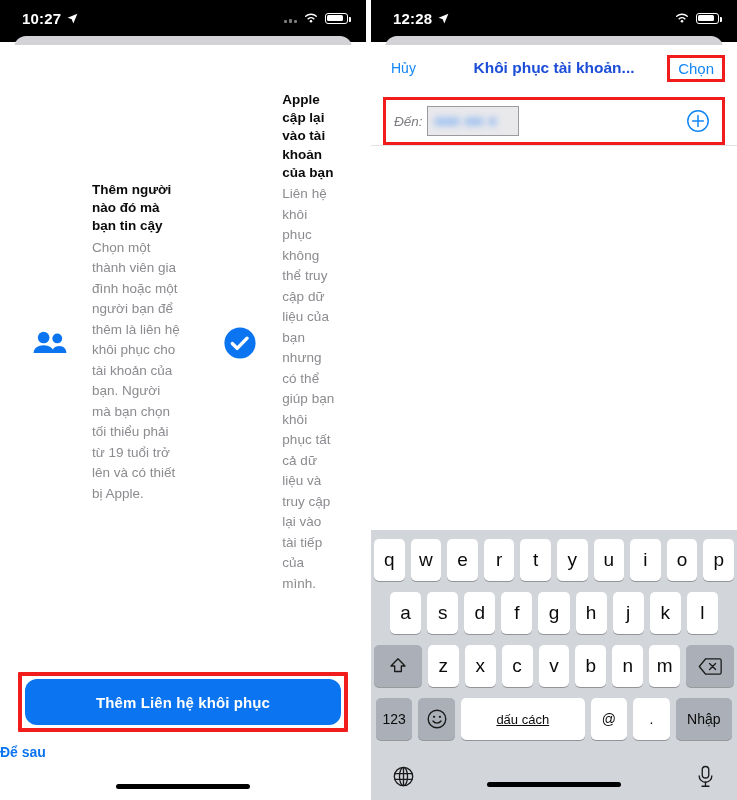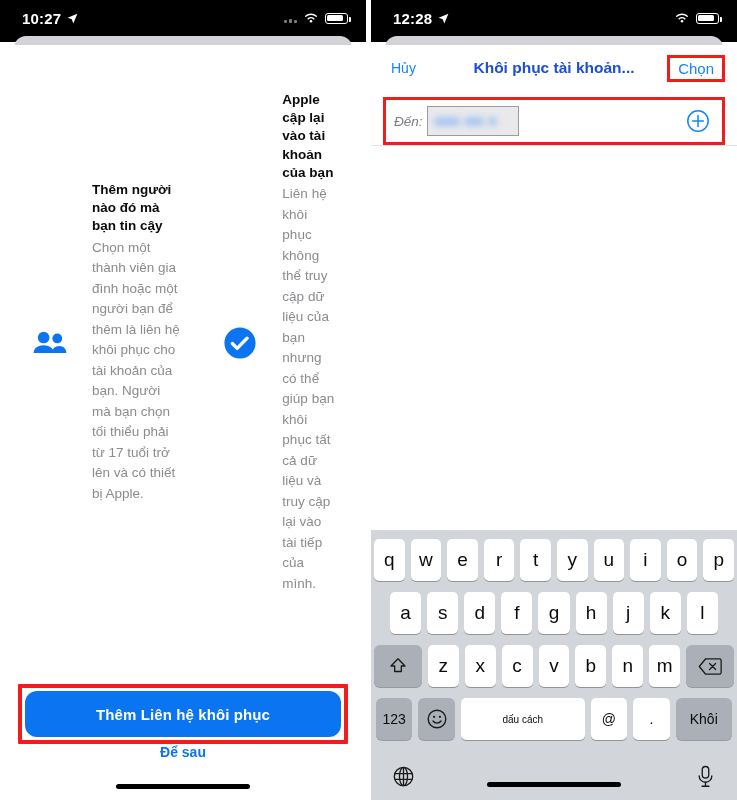--- a/index.html
+++ b/index.html
@@ -56,21 +56,21 @@
 
   .cta-wrap { position:absolute; left:0; right:0; bottom:40px; }
   .cta-hl {
     margin: 0 18px; border:4px solid #f11c1c; border-radius:1px; padding:3px;
   }
   .cta-btn {
     display:flex; align-items:center; justify-content:center;
     height:46px; border-radius:12px; background:#0b74f0; color:#ffffff;
     font-size:15px; font-weight:700; letter-spacing:.1px;
   }
-  .cta-later { text-align:center; color:#0b74f0; font-size:14px; font-weight:700; margin-top:0; }
+  .cta-later { text-align:left; color:#0b74f0; font-size:14px; font-weight:700; margin-top:12px; }
   .home-ind {
     position:absolute; left:50%; transform:translateX(-50%); bottom:11px;
     width:134px; height:5px; border-radius:3px; background:#000000;
   }
 
   
   .navbar {
     position:relative; height:46px; display:flex; align-items:center;
     padding: 0 12px; background:#ffffff;
   }
@@ -104,23 +104,23 @@
     position:absolute; left:0; right:0; bottom:0; height:270px;
     background:#d2d5da; padding: 9px 3px 0 3px; display:flex; flex-direction:column;
   }
   .krow { display:flex; justify-content:center; gap:6px; margin-bottom:11px; }
   .key {
     background:#ffffff; border-radius:5px; height:42px; min-width:29px; flex:1;
     display:flex; align-items:center; justify-content:center;
     font-size:19px; color:#0a0a0a; box-shadow: 0 1px 0 rgba(0,0,0,.30);
   }
   .krow.r2 { padding: 0 16px; }
-  .key.dark { background:#abb0b8; box-shadow: 0 1px 0 rgba(0,0,0,.28); border-radius: 6px; }
+  .key.dark { background:#abb0b8; box-shadow: 0 1px 0 rgba(0,0,0,.28); }
   .key.wide { flex:1.55; }
-  .key.space { flex:3.4; font-size:10px; }
+  .key.space { flex:3.4; font-size:13px;text-decoration:underline; }
   .key.fn { font-size:14px; }
   .krow.r4 { gap:6px; padding: 0 2px; }
   .krow.r5 {
     margin-bottom:0; justify-content:space-between; align-items:center;
     padding: 2px 18px 0 18px; position:relative; flex:1;
   }
   .kb-globe, .kb-mic { color:#1a1a1a; display:flex; align-items:center; }
   .kb-home {
     position:absolute; left:50%; transform:translateX(-50%); bottom:13px;
     width:134px; height:5px; border-radius:3px; background:#000000;
@@ -168,21 +168,21 @@
           <div class="feat-icon">
             <svg width="40" height="28" viewBox="0 0 44 30">
               <circle cx="15" cy="9" r="6.4" fill="#0b74f0"></circle>
               <circle cx="30" cy="10" r="5.4" fill="#0b74f0"></circle>
               <path d="M4 26c0-5.6 5-8.6 11-8.6s11 3 11 8.6z" fill="#0b74f0"></path>
               <path d="M24 26c0-4.6 3.6-7.6 8.2-7.6S40 21.4 40 26z" fill="#0b74f0"></path>
             </svg>
           </div>
           <div class="feat-text">
             <div class="feat-head">Thêm người nào đó mà bạn tin cậy</div>
-            <div class="feat-body">Chọn một thành viên gia đình hoặc một người bạn để thêm là liên hệ khôi phục cho tài khoản của bạn. Người mà bạn chọn tối thiểu phải từ 17 tuổi trở lên và có thiết bị Apple.</div>
+            <div class="feat-body">Chọn một thành viên gia đình hoặc một người bạn để thêm là liên hệ khôi phục cho tài khoản của bạn. Người mà bạn chọn tối thiểu phải từ 19 tuổi trở lên và có thiết bị Apple.</div>
           </div>
         </div>
 
 
         <div class="feature">
           <div class="feat-icon">
             <svg width="34" height="34" viewBox="0 0 24 24">
               <circle cx="12" cy="12" r="11" fill="#0b74f0"></circle>
               <path d="M6.6 12.4l3.4 3.4 7-7.2" stroke="#fff" stroke-width="2.4" fill="none" stroke-linecap="round" stroke-linejoin="round"></path>
             </svg>
@@ -315,21 +315,21 @@
             <svg width="22" height="22" viewBox="0 0 24 24">
               <circle cx="12" cy="12" r="9.6" stroke="#1a1a1a" stroke-width="1.5" fill="none"></circle>
               <circle cx="8.8" cy="9.6" r="1.25" fill="#1a1a1a"></circle>
               <circle cx="15.2" cy="9.6" r="1.25" fill="#1a1a1a"></circle>
               <path d="M7.6 14.2a5.4 5.4 0 008.8 0" stroke="#1a1a1a" stroke-width="1.5" fill="none" stroke-linecap="round"></path>
             </svg>
           </div>
           <div class="key space">dấu cách</div>
           <div class="key fn">@</div>
           <div class="key fn">.</div>
-          <div class="key dark wide fn">Khôi</div>
+          <div class="key dark wide fn">Nhập</div>
         </div>
 
         <div class="krow r5">
           <div class="kb-globe">
             <svg width="23" height="23" viewBox="0 0 24 24">
               <circle cx="12" cy="12" r="9.6" stroke="#1a1a1a" stroke-width="1.4" fill="none"></circle>
               <ellipse cx="12" cy="12" rx="4.2" ry="9.6" stroke="#1a1a1a" stroke-width="1.4" fill="none"></ellipse>
               <path d="M2.6 9h18.8M2.6 15h18.8M12 2.4v19.2" stroke="#1a1a1a" stroke-width="1.4"></path>
             </svg>
           </div>

